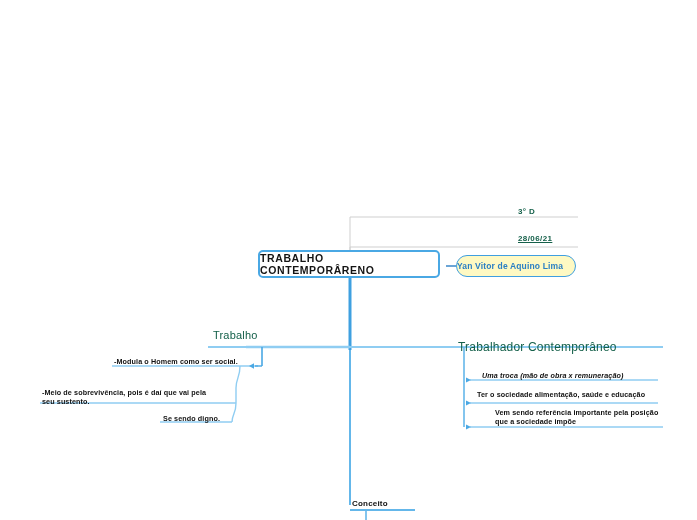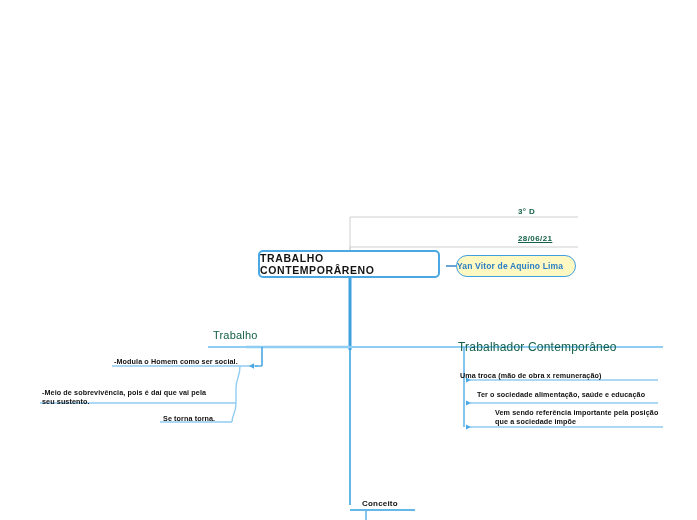--- a/index.html
+++ b/index.html
@@ -146,24 +146,24 @@
 
   <div class="txt branch-head big" style="left:213px;top:329px;">Trabalho</div>
 
   <div class="txt branch-head small" style="left:458px;top:340px;">Trabalhador Contemporâneo</div>
 
   <div class="txt leaf-txt" style="left:114px;top:358px;text-align:right;">-Modula o Homem como ser social.</div>
 
   <div class="txt leaf-txt" style="left:42px;top:389px;">-Meio de sobrevivência, pois é daí que vai pela
 seu sustento.</div>
 
-  <div class="txt leaf-txt" style="left:163px;top:415px;">Se torna torna.</div>
+  <div class="txt leaf-txt" style="left:163px;top:415px;">Se sendo digno.</div>
 
-  <div class="txt leaf-txt" style="left:460px;top:372px;">Uma troca (mão de obra x remuneração)</div>
+  <div class="txt leaf-txt" style="left:482px;top:372px;font-style:italic;">Uma troca (mão de obra x remuneração)</div>
 
   <div class="txt leaf-txt" style="left:477px;top:391px;">Ter o sociedade alimentação, saúde e educação</div>
 
   <div class="txt leaf-txt" style="left:495px;top:409px;">Vem sendo referência importante pela posição
 que a sociedade impõe</div>
 
-  <div class="txt concept-txt" style="left:362px;top:499px;">Conceito</div>
+  <div class="txt concept-txt" style="left:352px;top:499px;">Conceito</div>
 
 </div>
 
 </body></html>

